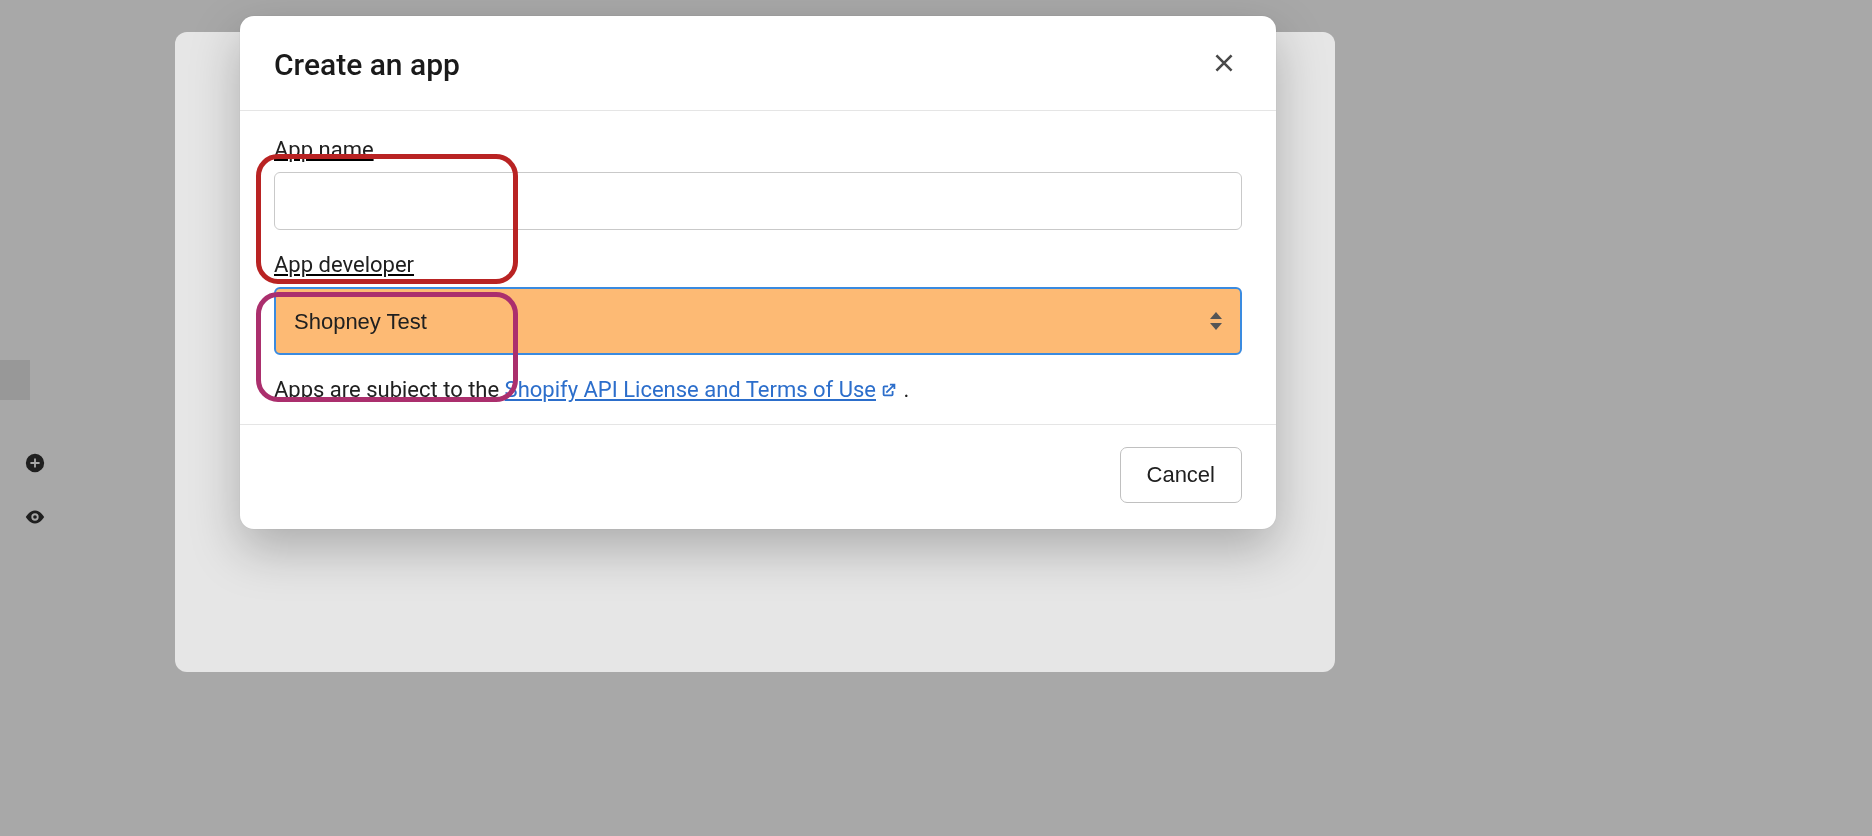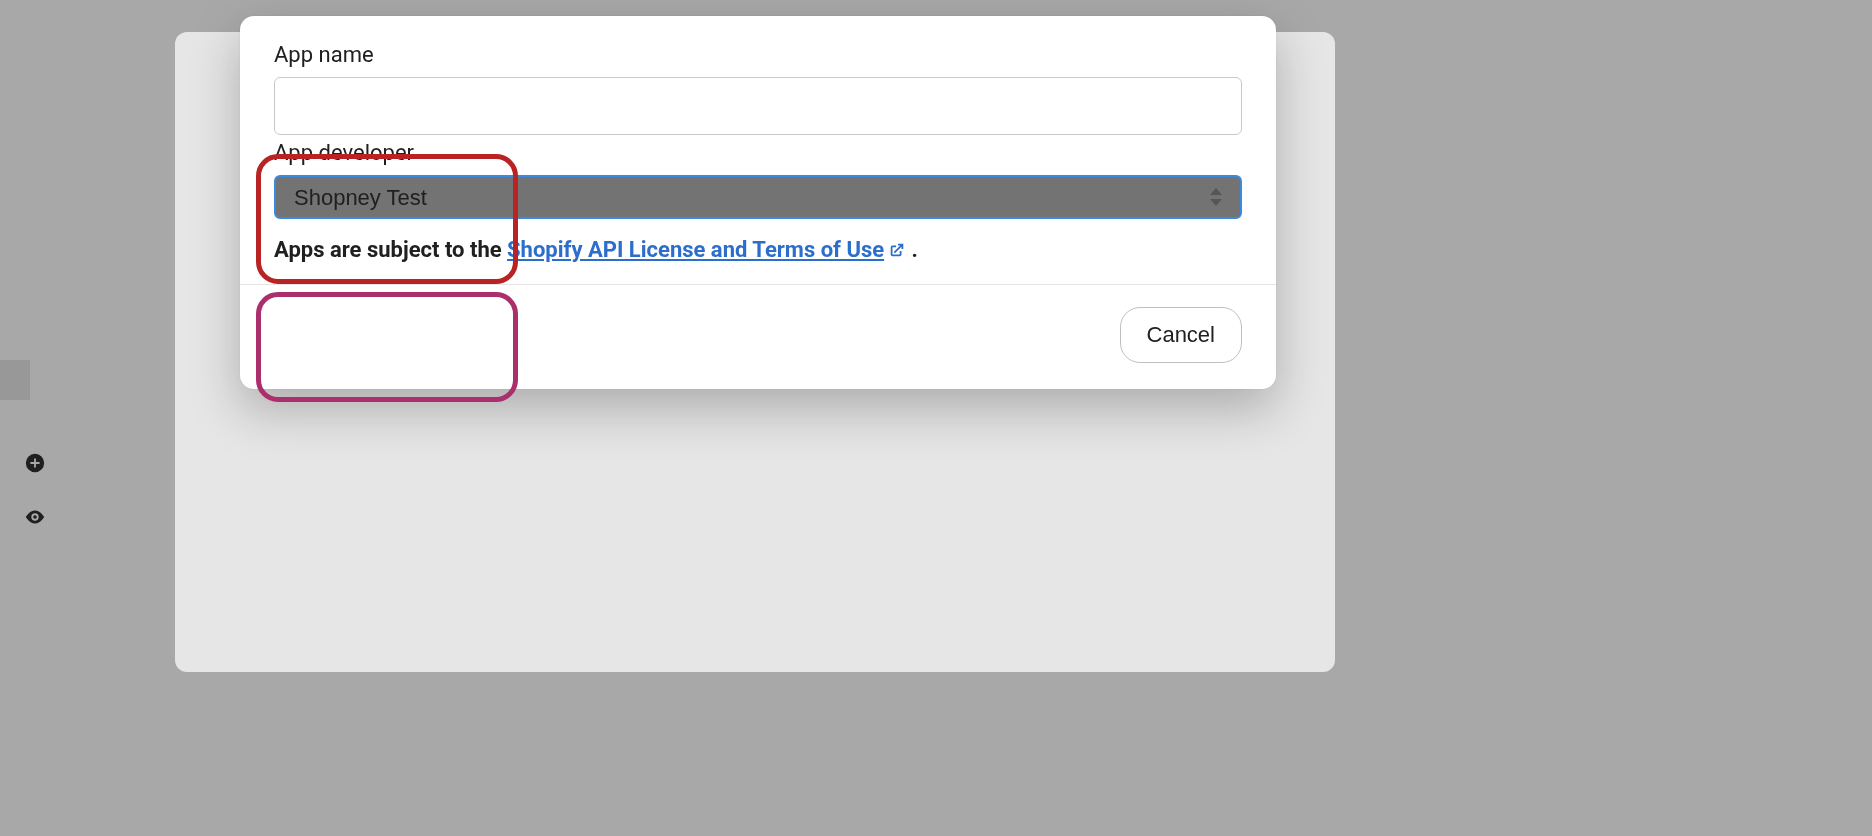--- a/index.html
+++ b/index.html
@@ -47,21 +47,21 @@
   }
   .close-btn {
     background: none; border: none; cursor: pointer;
     width: 36px; height: 36px; display: flex; align-items: center; justify-content: center;
   }
   .close-btn svg { width: 26px; height: 26px; stroke: #4a4a4a; stroke-width: 2.4; }
 
   .modal-body {
     padding: 26px 34px 20px 34px;
   }
-  .field { margin-bottom: 5px; }
+  .field { margin-bottom: 22px; text-decoration: underline; }
   .field-label {
     display: block;
     font-size: 22px;
     color: #202020;
     margin-bottom: 10px;
   }
   .text-input {
     width: 100%;
     height: 58px;
     border: 1px solid #c9c9c9;
@@ -69,64 +69,63 @@
     font-size: 22px;
     padding: 0 16px;
     background: #fff;
   }
   .select-wrap {
     position: relative;
     width: 100%;
   }
   .select-input {
     width: 100%;
-    height: 44px;
+    height: 68px;
     border: 2.5px solid #3a8be0;
     border-radius: 6px;
     font-size: 22px;
     padding: 0 48px 0 18px;
-    background: #737373;
+    background: #fdba74;
     appearance: none;
     -webkit-appearance: none;
     color: #202020;
   }
   .select-caret {
     position: absolute; right: 20px; top: 50%; transform: translateY(-50%);
     display: flex; flex-direction: column; gap: 2px;
     pointer-events: none;
   }
   .select-caret svg { width: 12px; height: 8px; fill: #555; }
   .helper {
     font-size: 22px;
     color: #6d7175;
     line-height: 1.4;
     margin-top: 14px;
   }
   .terms {
     font-size: 22px;
     color: #202020;
     margin-top: 18px;
-    font-weight: bold;
   }
   .terms a {
     color: #2c6ecb;
     text-decoration: underline;
   }
   .ext-icon { display: inline-block; vertical-align: -2px; margin-left: 4px; }
   .ext-icon svg { width: 18px; height: 18px; fill: #2c6ecb; }
 
   .modal-footer {
     border-top: 1px solid #e5e5e5;
     padding: 22px 34px 26px 34px;
     display: flex; justify-content: flex-end; gap: 16px;
   }
   .btn {
     font-size: 22px;
     padding: 14px 26px;
-    border-radius: 20px;
+    border-radius: 7px;
     cursor: pointer;
     border: 1px solid #c0c0c0;
     background: #fff;
     color: #202020;
   }
   .btn-primary {
     background: #f1f1f1;
     color: #8c9196;
     border: 1px solid #e5e5e5;
     cursor: not-allowed;
@@ -163,20 +162,30 @@
       </svg>
   </span>
   <span>
     <svg viewBox="0 0 24 24">
         <path d="M12 5c-6 0-10 7-10 7s4 7 10 7 10-7 10-7-4-7-10-7zm0 11a4 4 0 1 1 0-8 4 4 0 0 1 0 8zm0-6a2 2 0 1 0 0 4 2 2 0 0 0 0-4z"></path>
       </svg>
   </span>
 </div>
 
 <div class="modal">
+  <div class="modal-header">
+    <h1 class="modal-title">Create an app</h1>
+    <button class="close-btn">
+      <span>
+        <svg viewBox="0 0 24 24" fill="none">
+            <path d="M5 5l14 14M19 5L5 19"></path>
+          </svg>
+      </span>
+    </button>
+  </div>
 
   <div class="modal-body">
 
     <div class="field">
       <label class="field-label">App name</label>
       <input type="text" class="text-input" value="" style="">
     </div>
 
     <div class="field">
       <label class="field-label">App developer</label>

